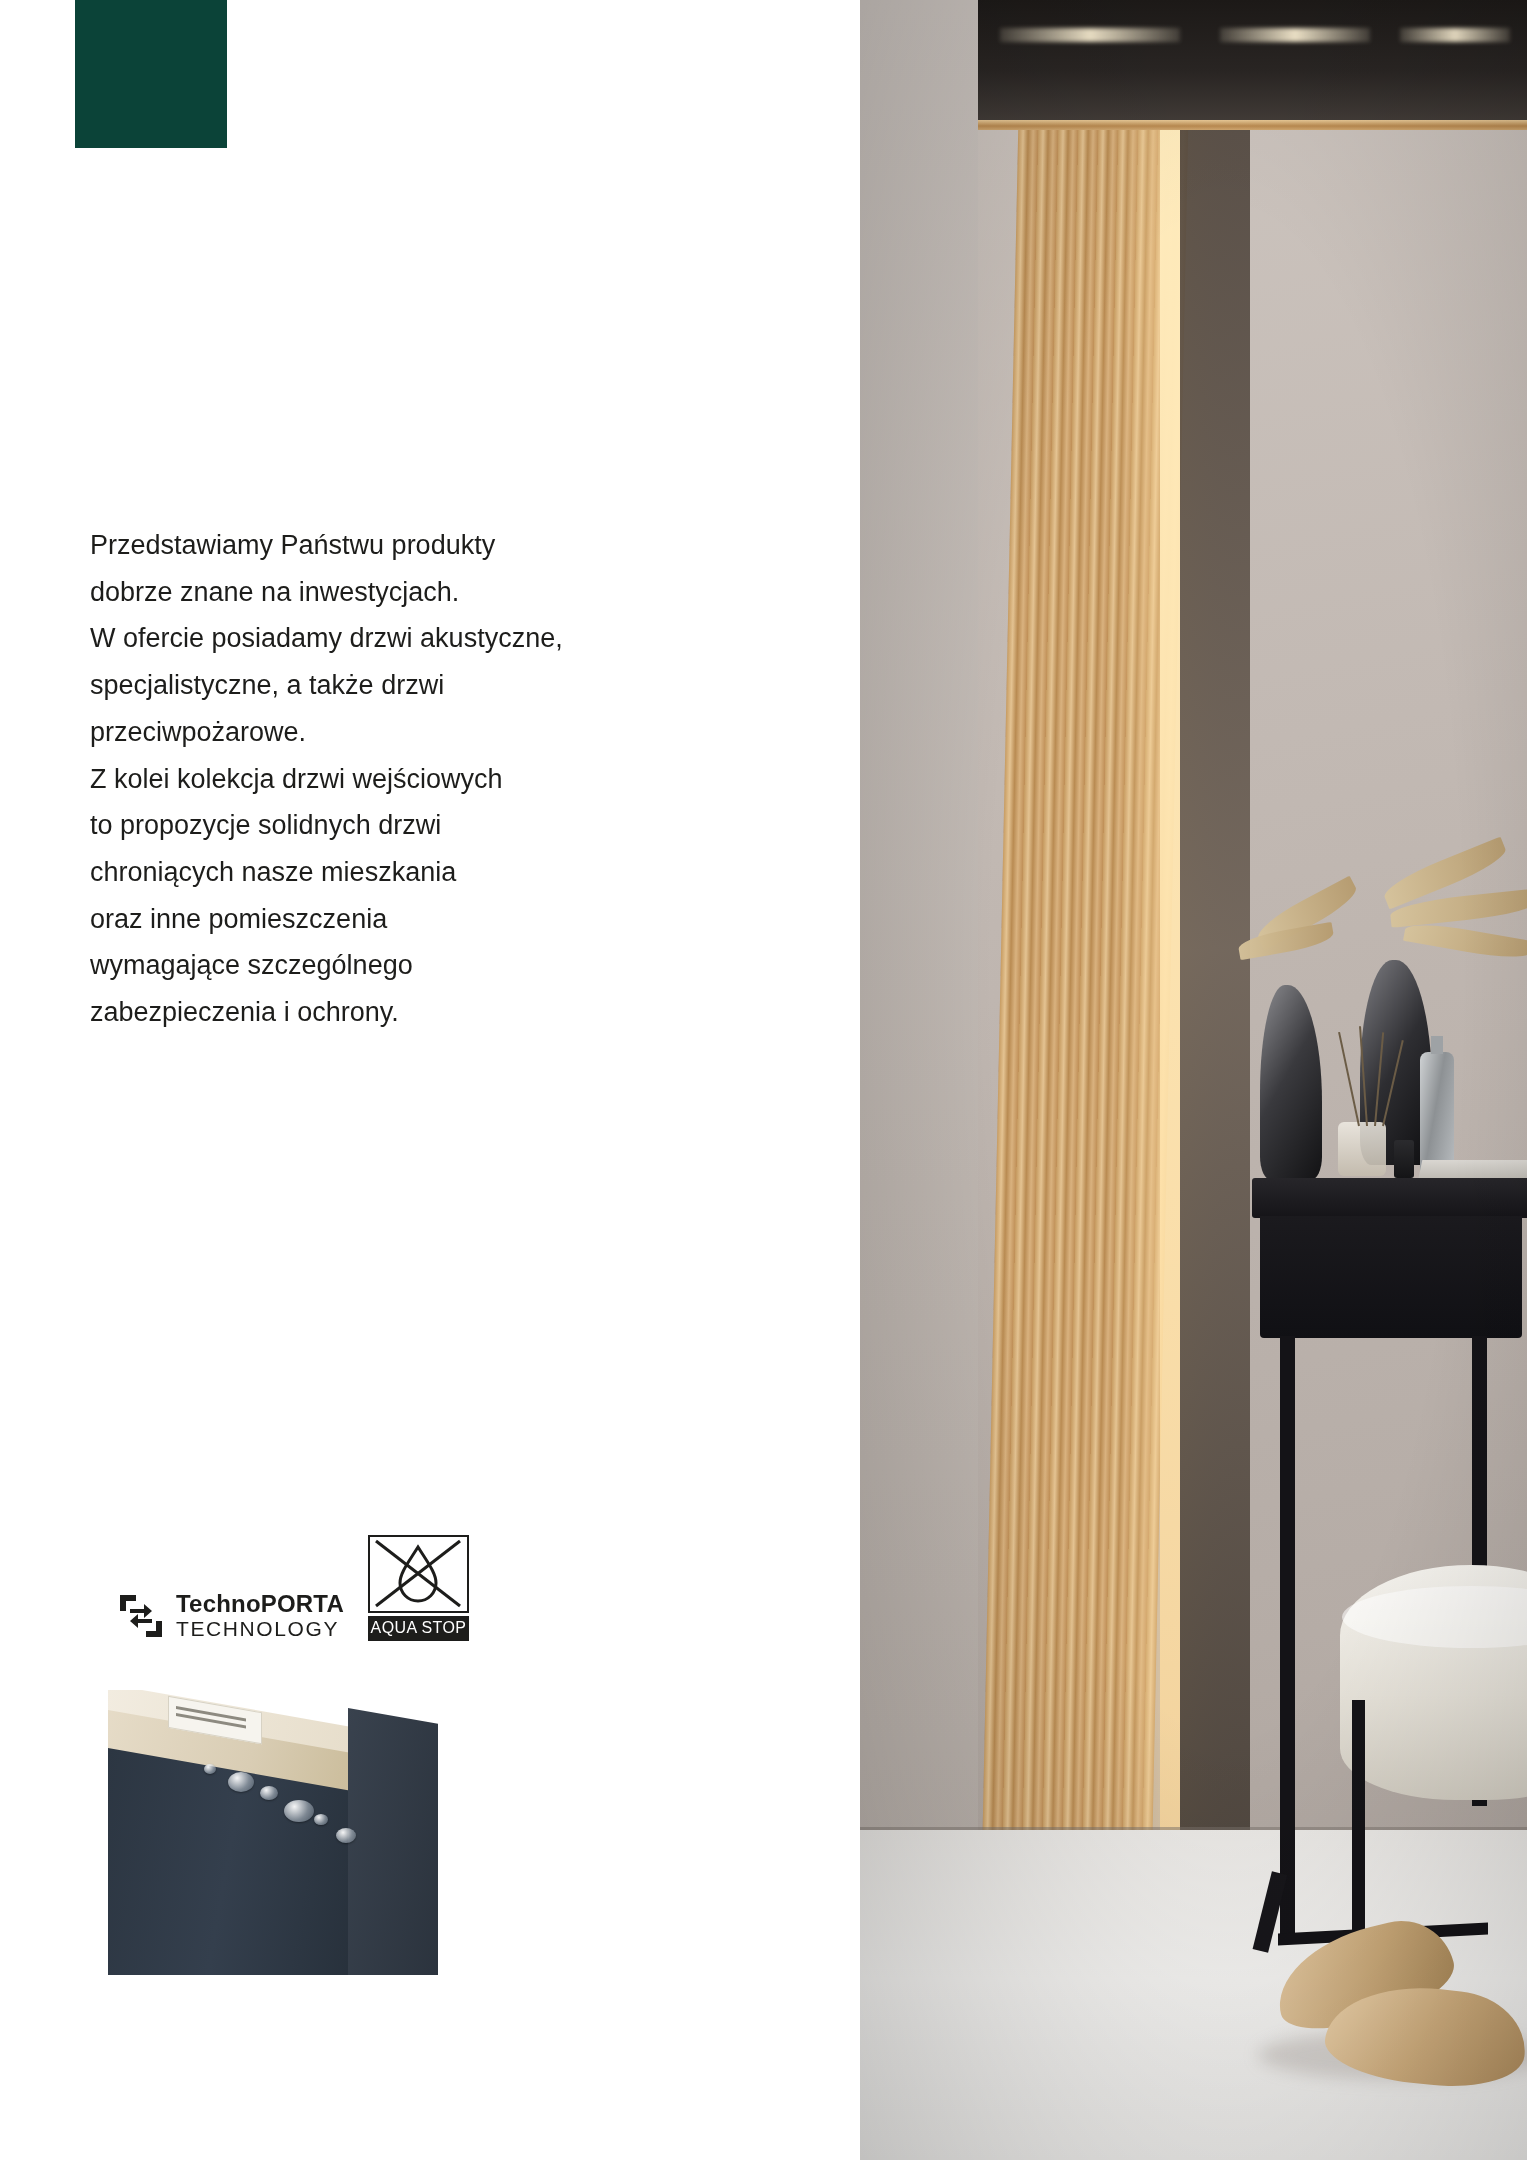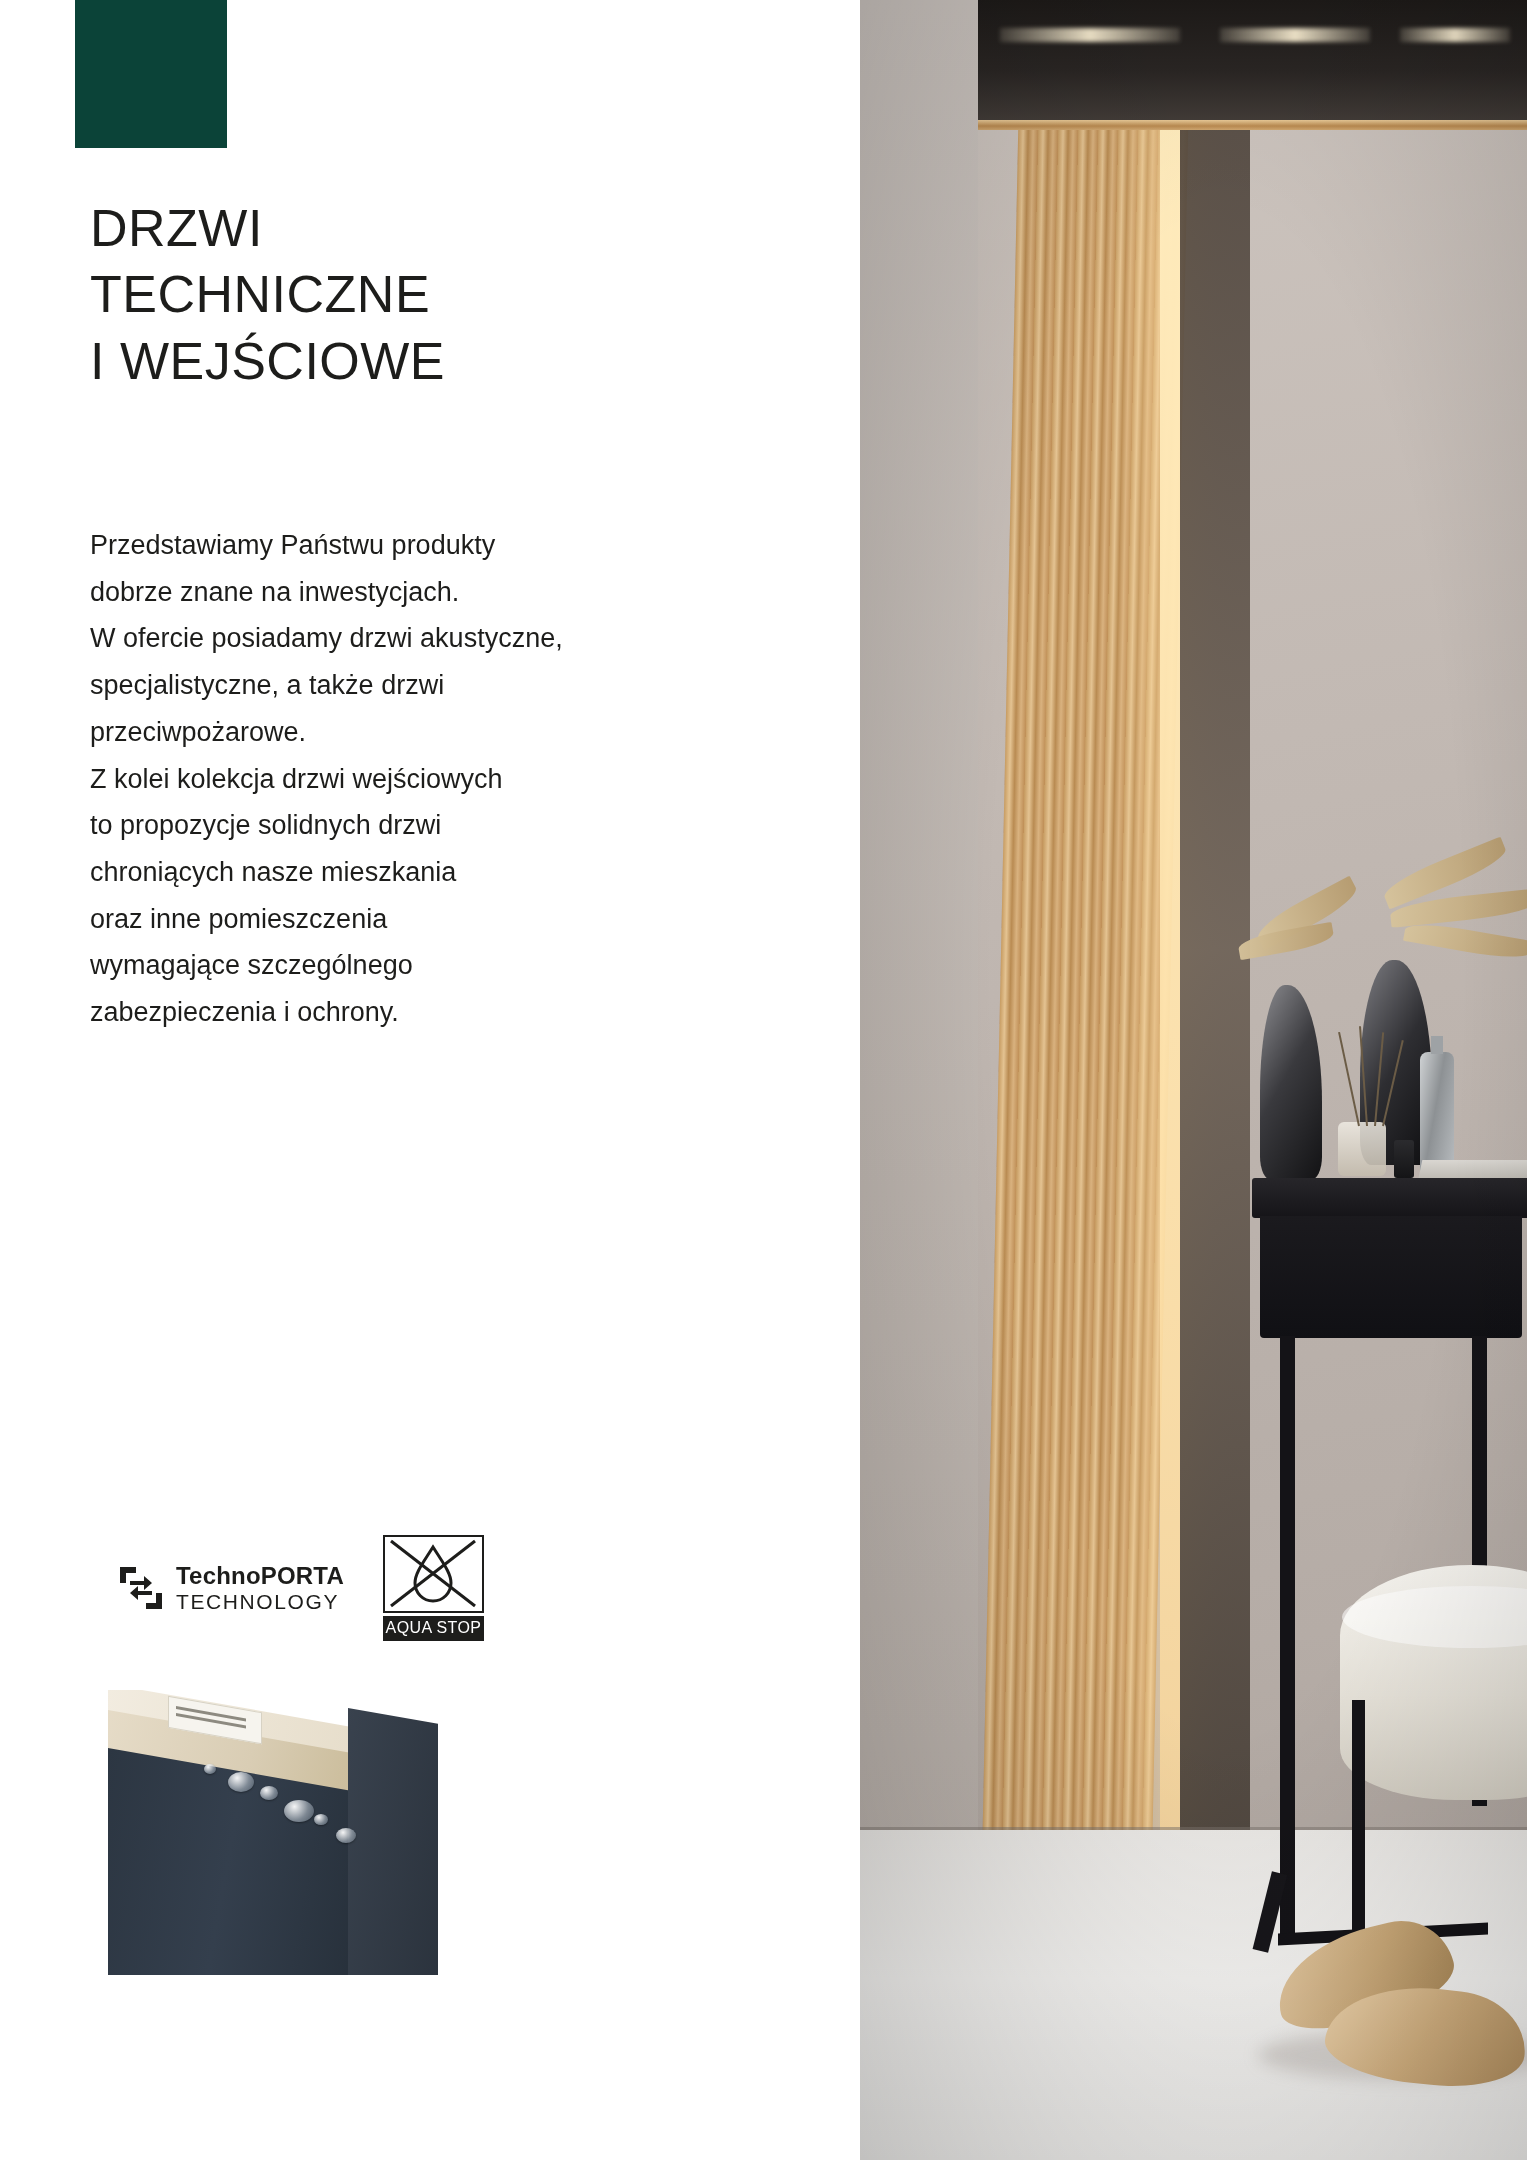--- a/index.html
+++ b/index.html
@@ -60,22 +60,22 @@
     font-weight: 400;
     white-space: pre-line;
   }
 
   
   .logo-row {
     position: absolute;
     left: 118px;
     top: 1535px;
     display: flex;
-    align-items: center;
-    gap: 39px;
+    align-items: flex-end;
+    gap: 24px;
   }
 
   .technoporta {
     display: flex;
     align-items: center;
     gap: 12px;
   }
   .tp-mark {
     width: 46px;
     height: 46px;
@@ -430,23 +430,20 @@
     pointer-events: none;
   }
 </style>
 </head>
 <body>
 
 <div class="left-col">
 
   <div class="green-block"></div>
 
-  <h1 class="page-title">DRZWI
-TECHNICZNE
-I WEJŚCIOWE</h1>
 
   <p class="intro-text">Przedstawiamy Państwu produkty
 dobrze znane na inwestycjach.
 W ofercie posiadamy drzwi akustyczne,
 specjalistyczne, a także drzwi
 przeciwpożarowe.
 Z kolei kolekcja drzwi wejściowych
 to propozycje solidnych drzwi
 chroniących nasze mieszkania
 oraz inne pomieszczenia

